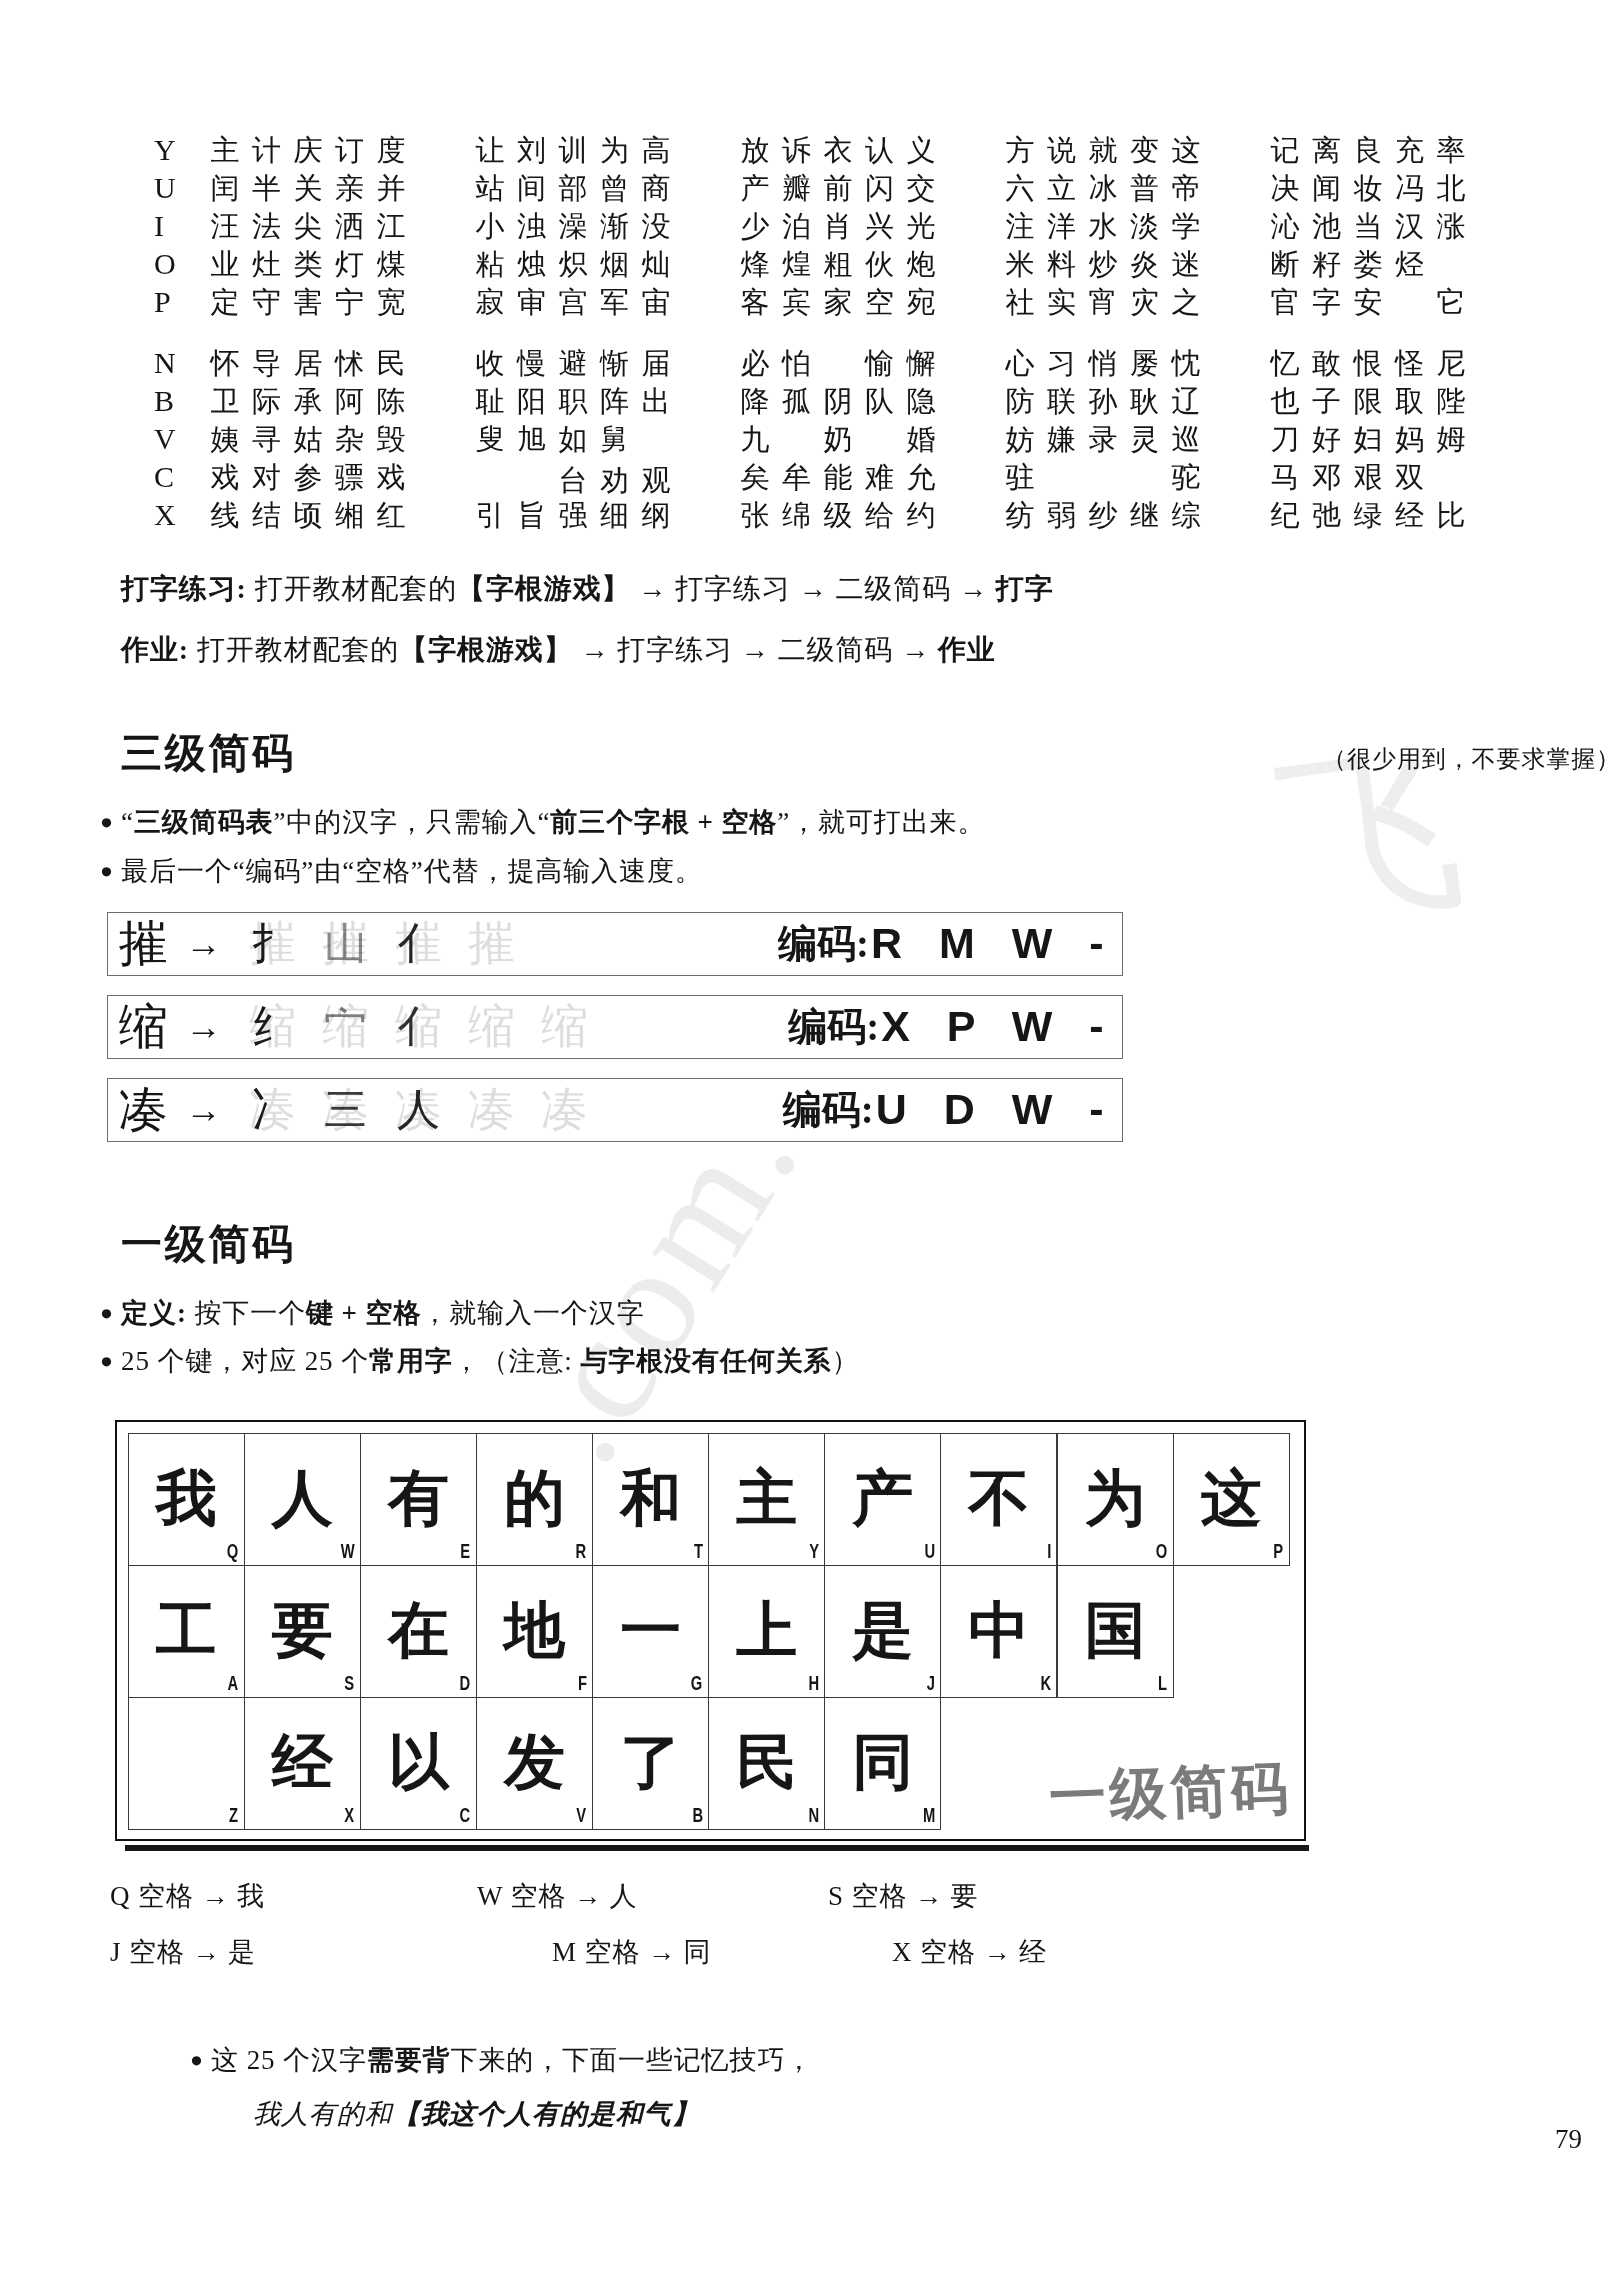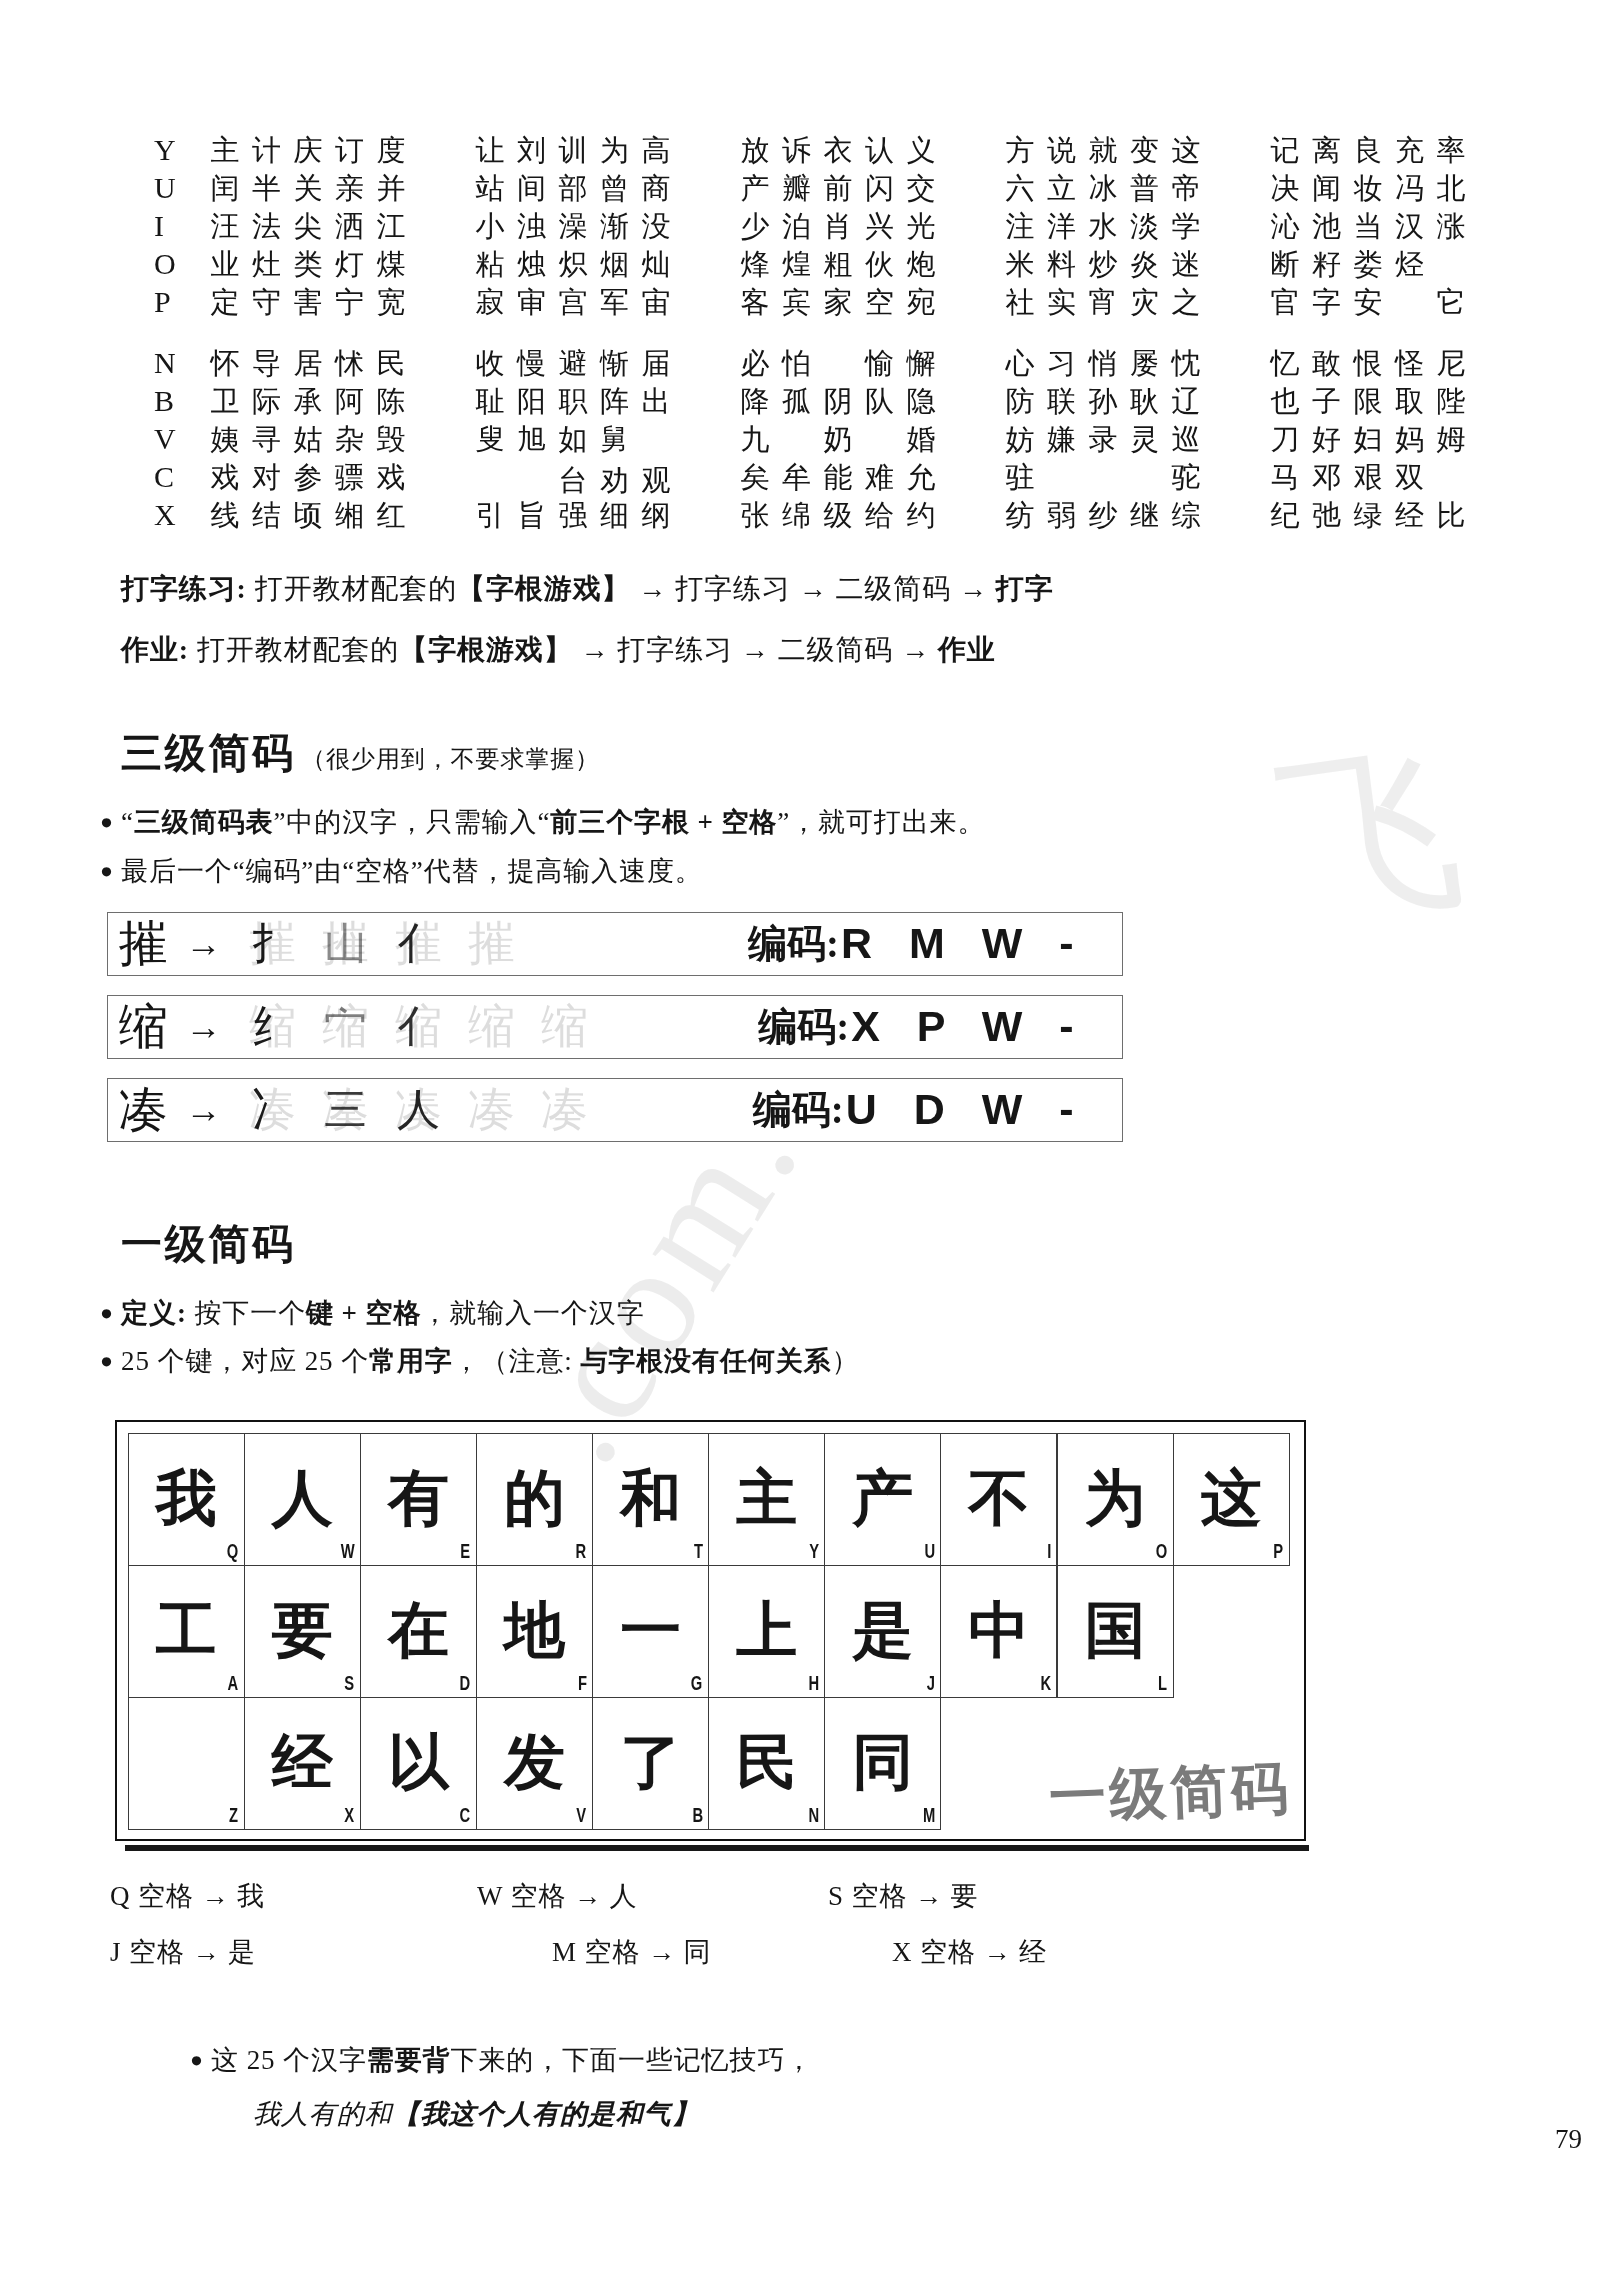--- a/index.html
+++ b/index.html
@@ -33,21 +33,21 @@
   #examples{margin-top:23px;}
   .example-box{
     width:1016px;height:64px;border:1.8px solid #6e6e6e;margin:0 0 19px 107px;
     display:flex;align-items:center;background:#fff;box-sizing:border-box;
   }
   .ex-char{font-size:49px;margin-left:10.7px;line-height:59px;}
   .ex-arrow{font-size:36px;margin:0 14.3px 0 18px;}
   .ex-slot{position:relative;width:73px;height:59px;}
   .ex-base{position:absolute;left:0;top:0;width:100%;text-align:center;font-size:47px;line-height:59px;color:#000;opacity:0.13;}
   .ex-root{position:absolute;left:0;top:0;width:100%;text-align:center;font-size:43px;line-height:59px;color:#1a1a1a;}
-  .ex-code{margin-left:auto;margin-right:36px;display:flex;align-items:center;text-align:center;}
+  .ex-code{margin-left:auto;margin-right:6px;display:flex;align-items:center;text-align:center;}
   .ex-code-label{font-size:39px;font-weight:bold;}
   .ex-code-letters{font-family:Liberation Sans, sans-serif;font-size:43px;font-weight:bold;letter-spacing:12.5px;margin-left:1.8px;white-space:pre;}
 
   
   #keyboard{
     position:relative;width:1191px;height:421px;margin:41px 0 0 115px;
     border:2.7px solid #111;padding:10.7px 0 0 10.7px;box-sizing:border-box;background:transparent;
   }
   .kb-row{display:flex;}
   .kb-cell{
@@ -79,21 +79,21 @@
   
   .note1{margin:52px 0 0 190px;}
   .note2{margin:18px 0 0 253px;font-size:27px;letter-spacing:0.9px;font-style:italic;}
 
   
   #page-number{position:absolute;top:2124px;right:39px;font-size:27px;z-index:1;}
   .wm{position:absolute;z-index:0;color:#c9c9c9;pointer-events:none;font-family:"Liberation Serif",serif;}
   #wm-com{top:1191px;left:466px;font-size:157px;opacity:.34;transform:rotate(-58deg);letter-spacing:7.2px;}
   #wm-fly{top:716px;left:1281px;font-size:179px;opacity:.30;transform:rotate(-8deg);}
 
-  .mt-sec3{margin-top:57px;}
+  .mt-sec3{margin-top:57px;justify-content:space-between;}
   .mt-sec1{margin-top:75px;}
   .mb-bullet{margin-top:23px;}
 </style>
 </head>
 <body>
 
 <span class="wm" id="wm-com">.com.</span>
 <span class="wm" id="wm-fly">飞</span>
 
 <div class="content">

